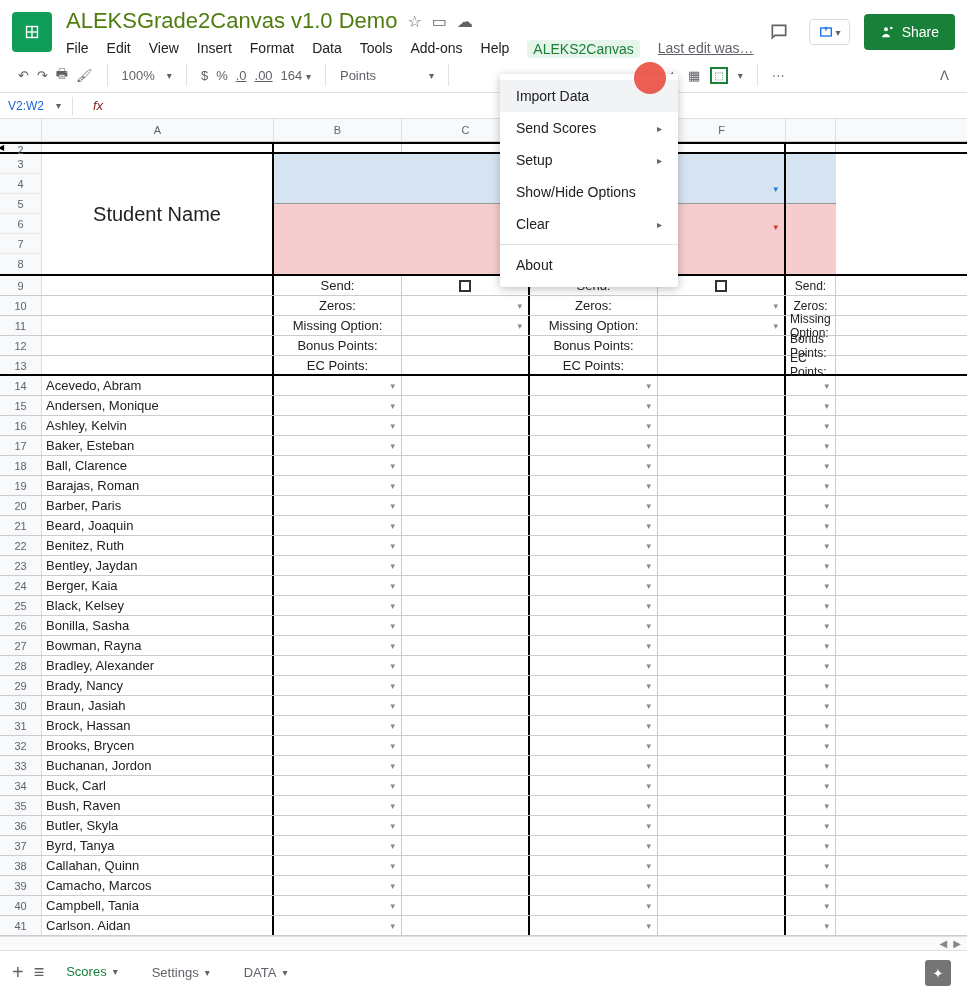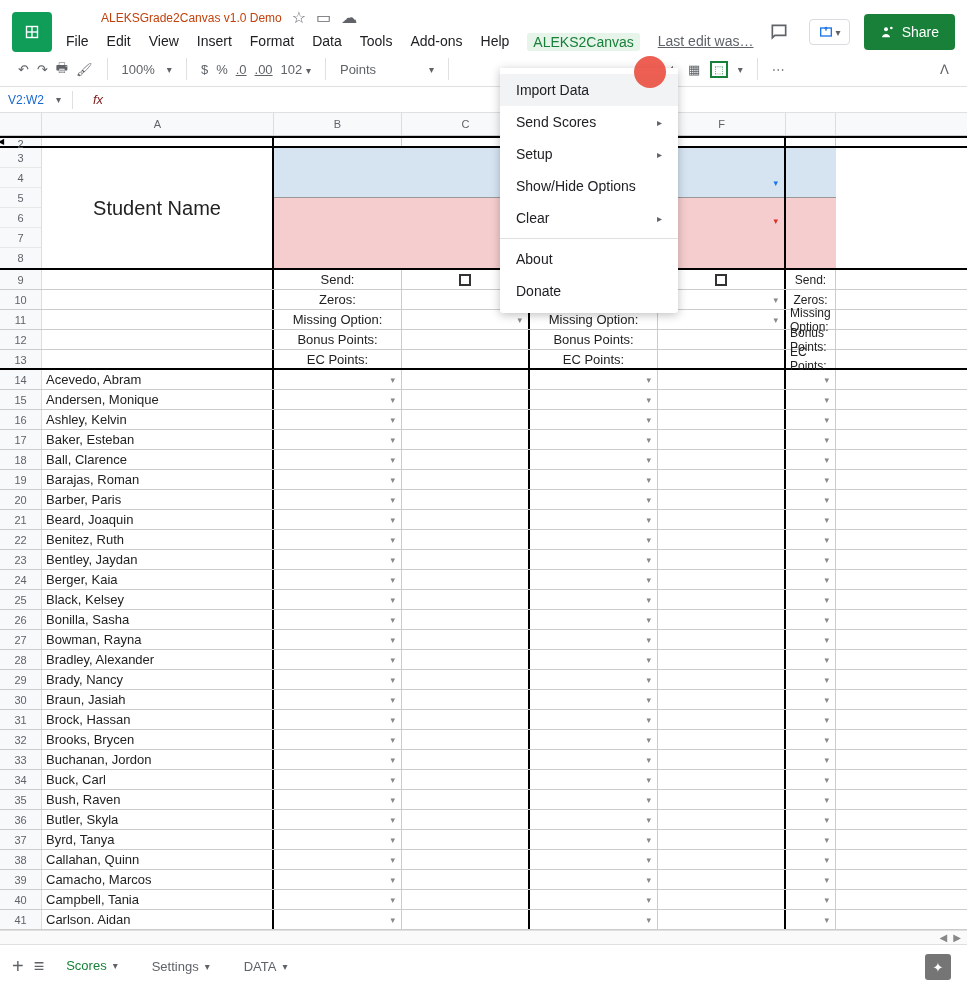--- a/index.html
+++ b/index.html
@@ -2,21 +2,21 @@
 <html><head>
 <meta charset="utf-8">
 <style>
   * { box-sizing: border-box; }
   body { margin:0; font-family: Arial, "Helvetica Neue", sans-serif; font-size:13px; color:#222; background:#fff; width:967px; }
   .header { display:flex; align-items:flex-start; padding:8px 12px 0 12px; }
   .logo { width:40px; height:40px; background:#0f9d58; border-radius:4px; display:flex; align-items:center; justify-content:center; margin-right:14px; margin-top:4px;}
   .logo svg { fill:#fff; }
   .title-block { flex:1; }
   .title-row { display:flex; align-items:center; gap:10px;}
-  .doc-title { font-size:12px; color:#c2410c;margin-left:35px; }
+  .doc-title { font-size:22px; color:#4d7c0f; }
   .title-icon { color:#5f6368; font-size:16px; }
   .menubar { display:flex; gap:18px; padding-top:6px; color:#202124; font-size:14px;}
   .menubar span { cursor:pointer; }
   .menu-active { background:#e6f4ea; border-radius:3px; padding:1px 6px; color:#188038;}
   .menu-link { color:#5f6368; text-decoration:underline; }
   .header-right { display:flex; align-items:center; gap:14px; padding-top:6px;}
   .icon-btn { width:32px; height:32px; display:flex; align-items:center; justify-content:center; color:#5f6368; border-radius:50%;}
   .slides-btn { border:1px solid #dadce0; border-radius:4px; padding:4px 8px; display:flex; align-items:center; gap:2px; color:#1a73e8;}
   .share-btn { background:#188038; color:#fff; border:none; border-radius:4px; height:36px; padding:0 16px; display:flex; align-items:center; gap:6px; font-size:14px; font-weight:500;}
   .toolbar { display:flex; align-items:center; border-bottom:1px solid #e0e0e0; padding:6px 10px; gap:6px; color:#5f6368; position:relative;}
@@ -138,21 +138,21 @@
   <div class="tgroup zoom">
       <span>100%</span>
       <span class="caret">▾</span>
     </div>
   <div class="tdiv"></div>
   <div class="tgroup">
     <span>$</span>
     <span>%</span>
     <span><u>.0</u></span>
     <span><u>.00</u></span>
-    <span><span>102</span> <span class="caret">▾</span></span>
+    <span><span>164</span> <span class="caret">▾</span></span>
   </div>
   <div class="tdiv"></div>
   <div class="tgroup font-sel">
       <span>Points</span>
       <span class="caret">▾</span>
     </div>
   <div class="tdiv"></div>
 
   <div class="dropdown">
     <div class="dropdown-item highlight">
@@ -169,23 +169,20 @@
     <div class="dropdown-item">
         <span>Show/Hide Options</span>
       </div>
     <div class="dropdown-item">
         <span>Clear</span>
         <span class="caret">▸</span>
       </div>
     <div class="dropdown-sep"></div>
     <div class="dropdown-item">
         <span>About</span>
-      </div>
-    <div class="dropdown-item">
-        <span>Donate</span>
       </div>
   </div>
   <div class="red-dot"></div>
 
   <div class="tgroup grid-icons" style="margin-left:200px">
     <span>◢<span class="caret">▾</span></span>
     <span>▦</span>
     <span class="green-box">⬚</span>
       <span class="caret">▾</span>
   </div>

